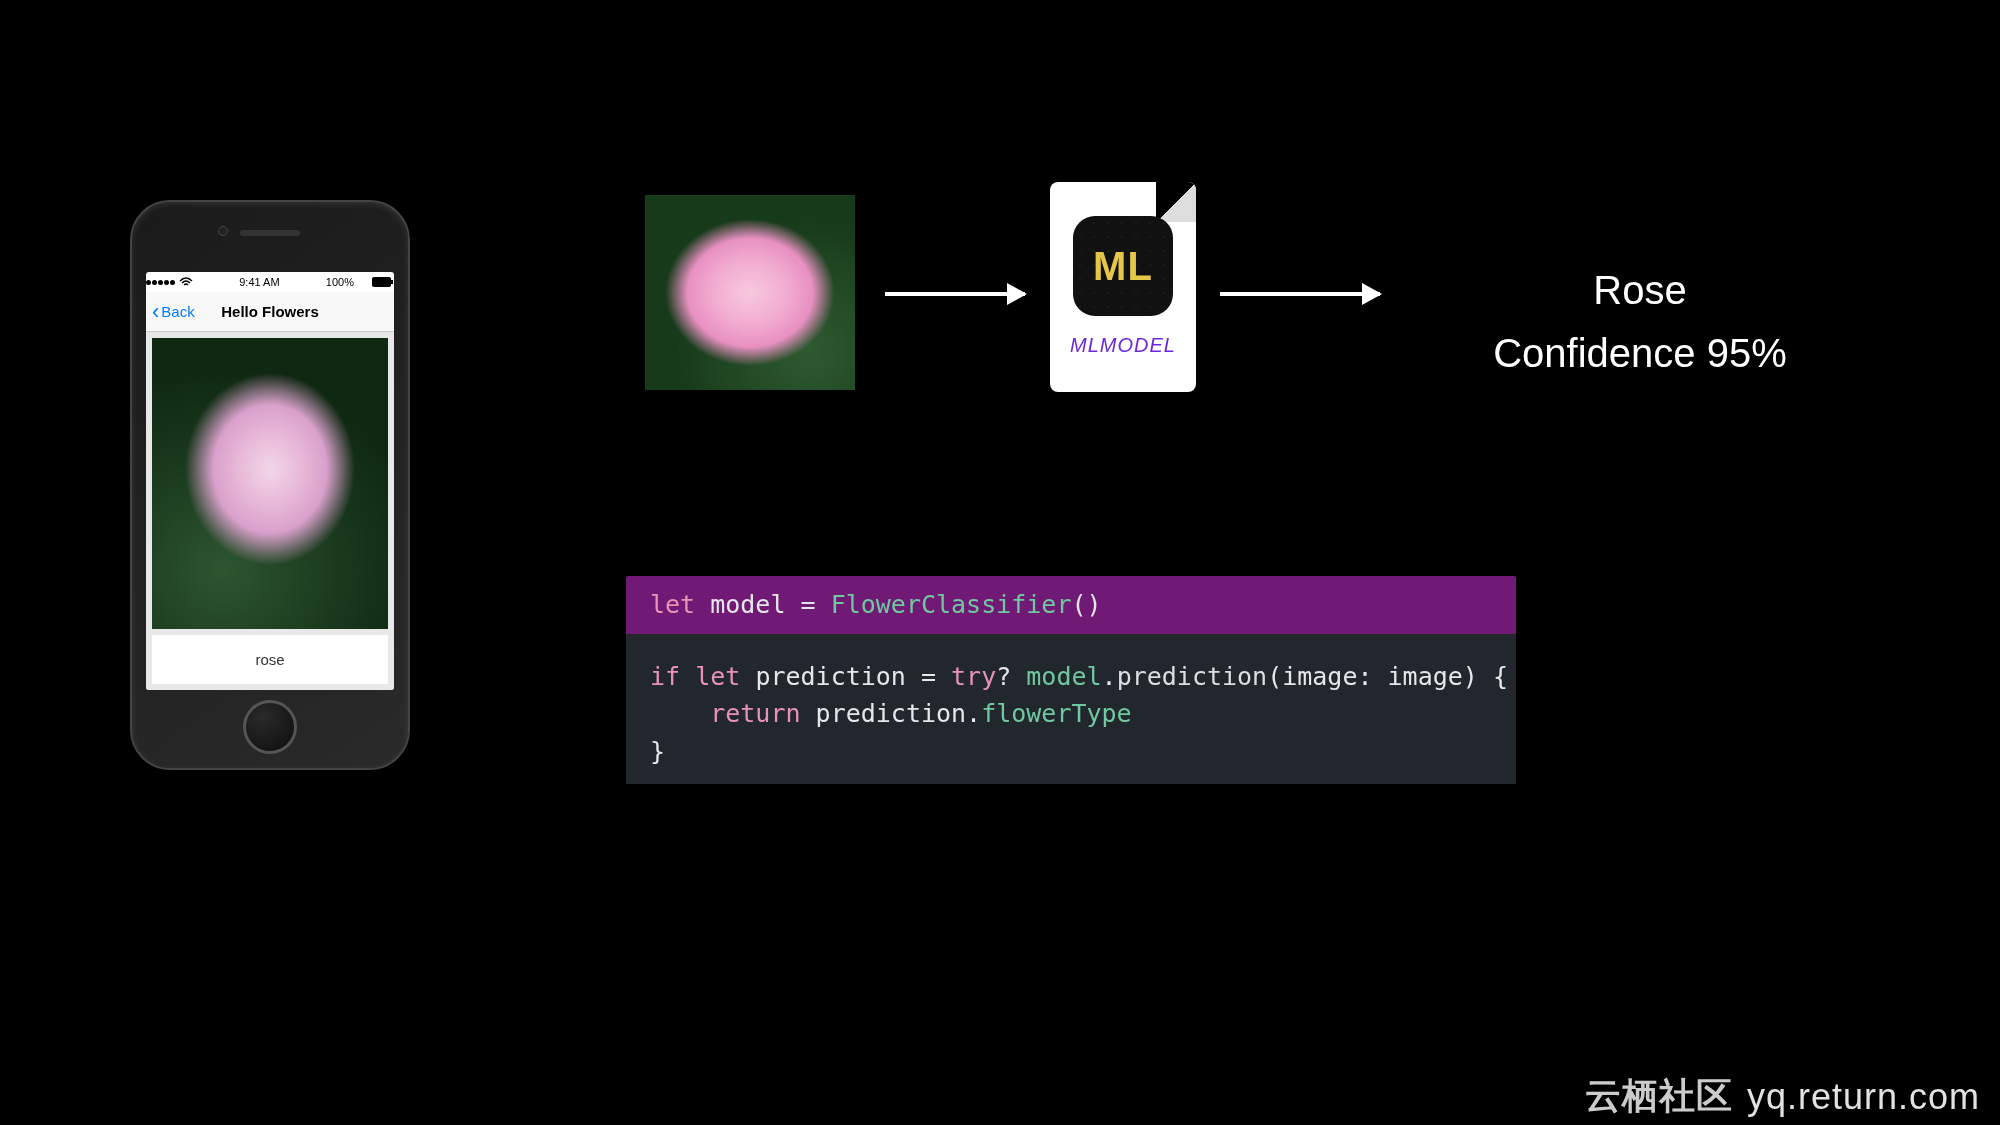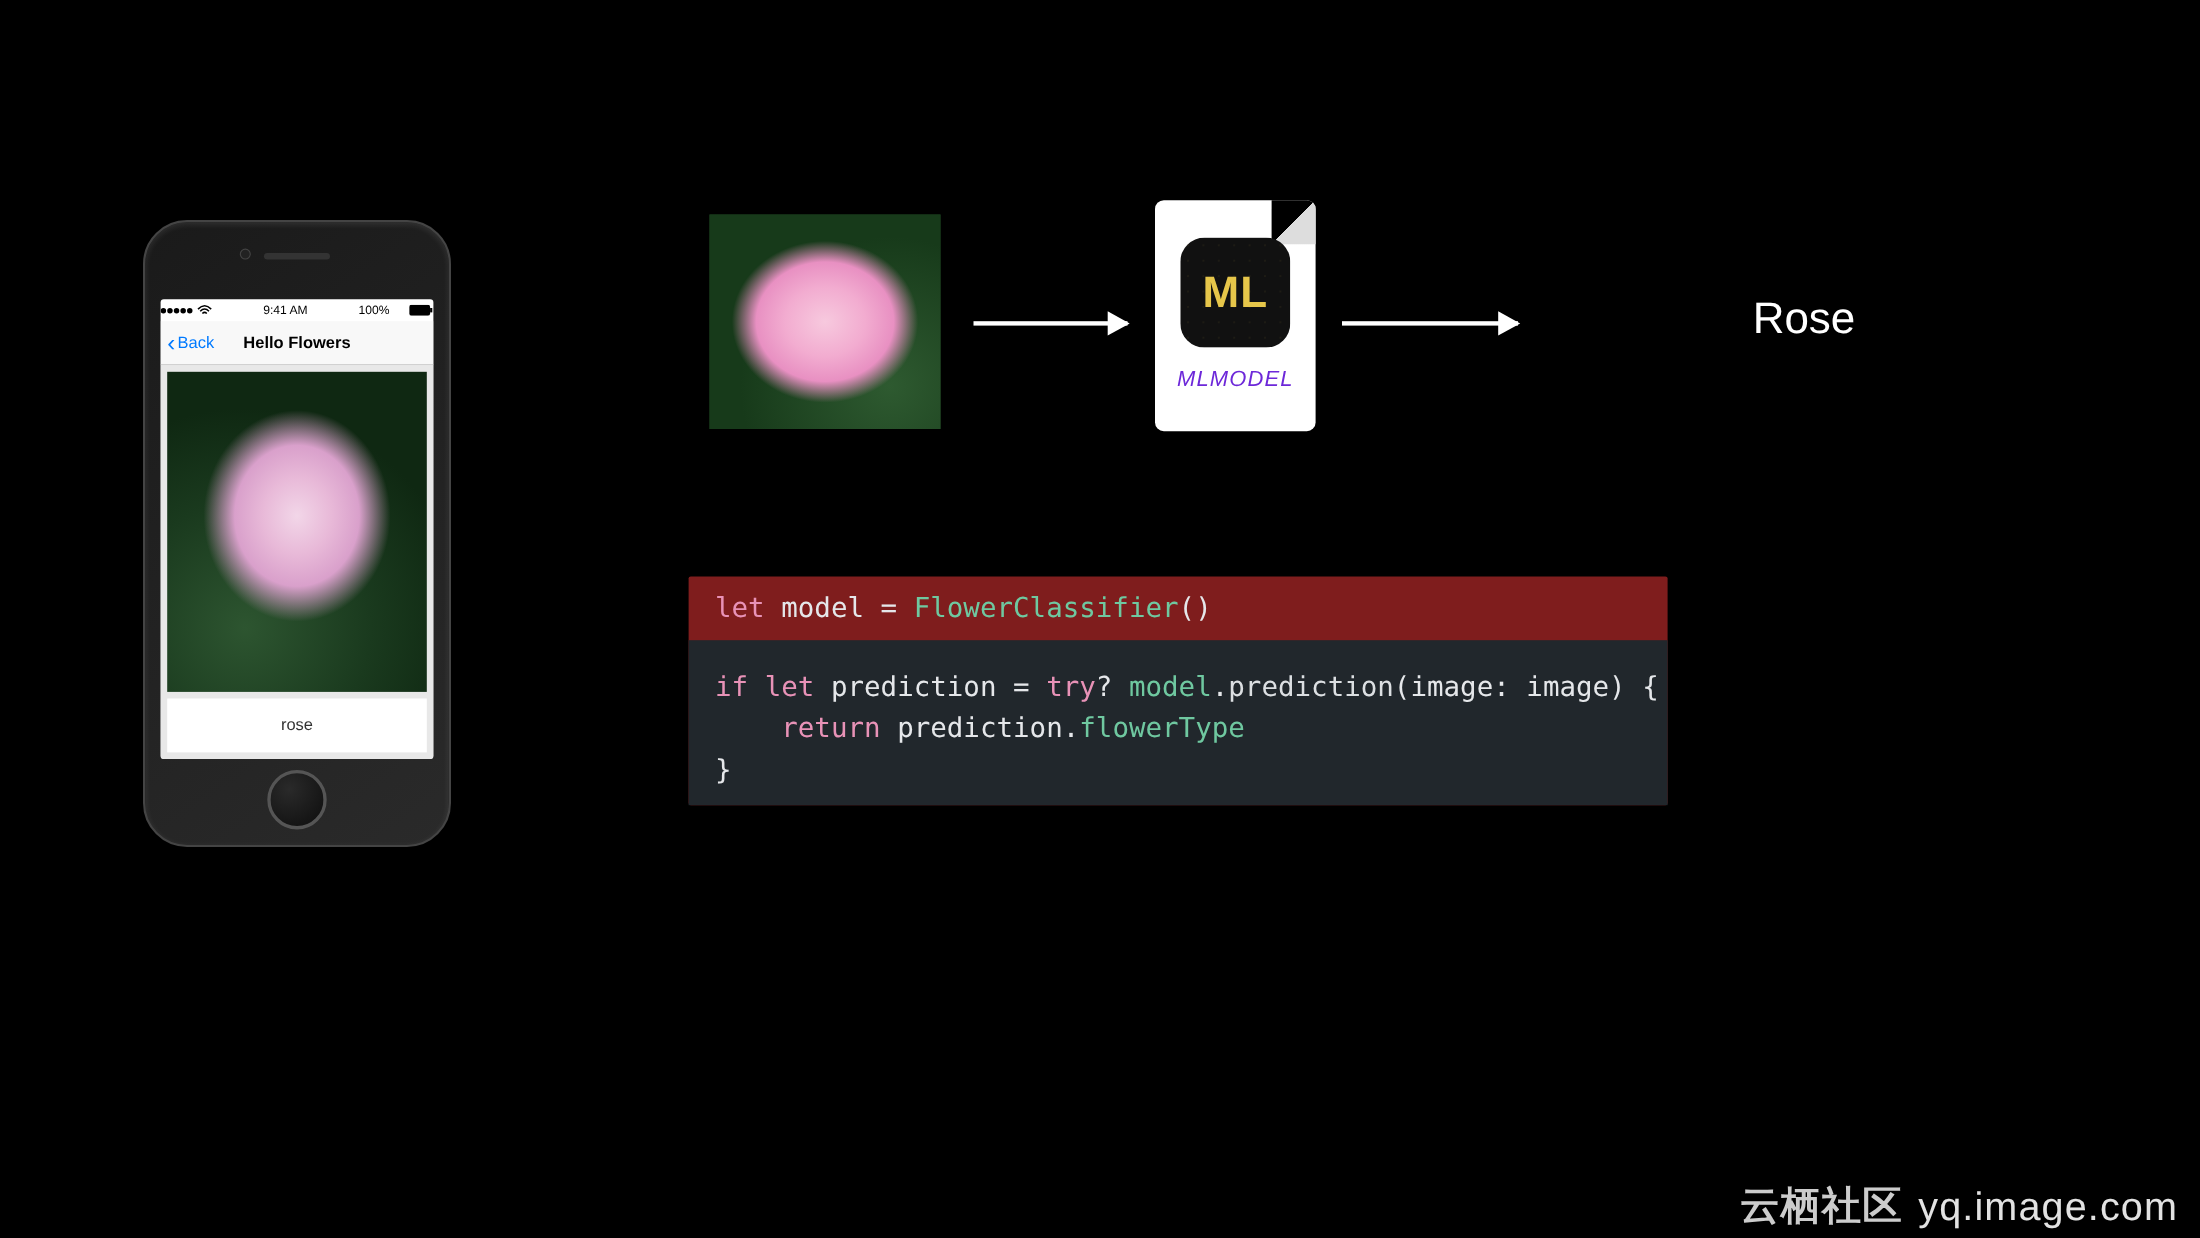--- a/index.html
+++ b/index.html
@@ -113,22 +113,22 @@
   }
   .file-label { margin-top:18px; color:#6d28d9; font-size:20px; letter-spacing:1px;font-style:italic; }
 
   
   .output { position:absolute; left:1410px; top:268px; color:#fff; text-align:center; width:460px;}
   .output .t1 { font-size:40px; margin-bottom:18px; }
   .output .t2 { font-size:40px; }
 
   
   .code {
-    position:absolute; left:626px; top:524px; width:890px;
-    background:#7f1d1d; border-radius:2px;
+    position:absolute; left:626px; top:576px; width:890px;
+    background:#701a75; border-radius:2px;
     font-family: "SF Mono", Menlo, Consolas, monospace;
     font-size:25px; line-height:1.5; color:#dcdfe2;
   }
   .code-row { padding: 10px 24px; white-space: pre; }
   .code-body { background:#21272c; margin:0; padding:24px 24px 14px 24px; white-space:pre;}
   .kw { color:#e892b7; }
   .id { color:#6fc8a0; }
   .fn { color:#dcdfe2; }
   .plain { color:#e5e7ea; }
 
@@ -195,25 +195,26 @@
   <div class="ml-badge">
     <span>ML</span>
   </div>
   <div class="file-label">MLMODEL</div>
 </div>
 
 <div class="arrow arrow2"></div>
 
 <div class="output">
   <div class="t1">Rose</div>
+  <div class="t2">Confidence 95%</div>
 </div>
 
 <div class="code">
   <div class="code-row"><span class="kw">let</span><span class="plain"> model = </span><span class="id">FlowerClassifier</span><span class="plain">()</span></div>
   <div class="code-body"><span class="kw">if</span><span> </span><span class="kw">let</span><span class="plain"> prediction = </span><span class="kw">try</span><span class="plain">? </span><span class="id">model</span><span class="plain">.</span><span class="fn">prediction</span><span class="plain">(image: image) {</span>
 <span>    </span><span class="kw">return</span><span class="plain"> prediction.</span><span class="id">flowerType</span>
 <span class="plain">}</span></div>
 </div>
 
 <div class="wm">
   <span class="cn">云栖社区</span>
-  <span class="en">yq.image.com</span>
+  <span class="en">yq.return.com</span>
 </div>
 
 </body></html>

